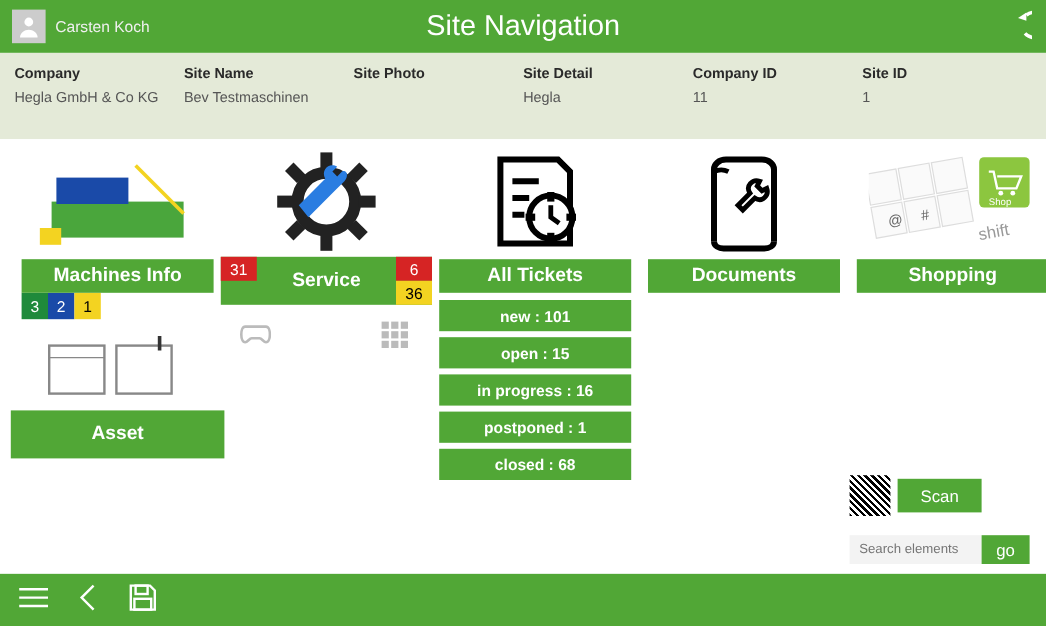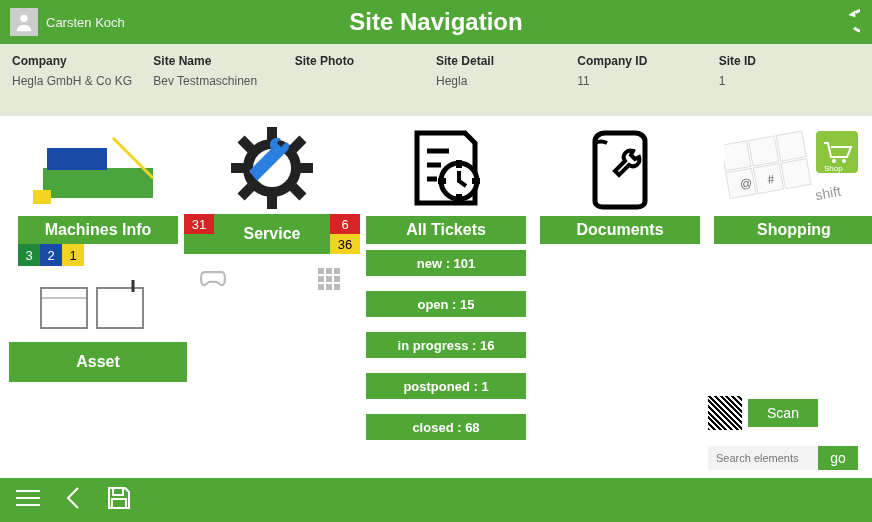--- a/index.html
+++ b/index.html
@@ -1,21 +1,21 @@
 <!DOCTYPE html>
 <html><head>
 <meta charset="utf-8">
 <style>
 *{box-sizing:border-box;margin:0;padding:0;font-family:"Segoe UI",Arial,sans-serif}
 body{width:872px;height:522px;background:#fff;display:flex;flex-direction:column;overflow:hidden}
 .top{background:#51a736;height:44px;display:flex;align-items:center;color:#fff;position:relative}
 .avatar{width:28px;height:28px;background:#ccc;margin:0 8px 0 10px;display:flex;align-items:center;justify-content:center}
 .avatar svg{width:22px;height:22px;fill:#fff}
 .user{font-size:13px;color:#f0f0f0}
-.title{position:absolute;left:50%;transform:translateX(-50%);font-size:24px;font-weight:700}
+.title{position:absolute;left:50%;transform:translateX(-50%);font-size:24px;font-weight:400}
 .refresh{margin-left:auto;margin-right:12px;width:28px;height:28px}
 .refresh svg{width:28px;height:28px;stroke:#fff;fill:none;stroke-width:2.5}
 .info{background:#e4ead8;display:flex;padding:10px 12px 28px 12px;}
 .info .col{flex:1;font-size:12px}
 .info .lbl{font-weight:600;color:#2a2a2a}
 .info .val{color:#555;margin-top:6px}
 .main{flex:1;background:#fff;display:flex;gap:14px;padding:6px 12px 0 18px;position:relative}
 .tile-col{display:flex;flex-direction:column;align-items:center;width:160px}
 .tile-img{height:92px;width:140px;display:flex;align-items:center;justify-content:center}
 .tile-btn{background:#51a736;color:#fff;font-size:16px;font-weight:600;height:28px;width:160px;display:flex;align-items:center;justify-content:center;position:relative;margin-top:2px}
@@ -23,21 +23,21 @@
 .bdg{width:22px;height:22px;color:#fff;font-size:13px;display:flex;align-items:center;justify-content:center}
 .svc-wrap{position:relative;width:176px;height:40px}
 .svc-wrap .lbl{position:absolute;inset:0;display:flex;align-items:center;justify-content:center;color:#fff;font-size:16px;font-weight:600}
 .svc-b{position:absolute;width:30px;height:20px;display:flex;align-items:center;justify-content:center;font-size:13px;color:#000}
 .asset-img{height:64px;width:140px;display:flex;align-items:center;justify-content:center;margin-top:8px}
 .asset-btn{background:#51a736;color:#fff;font-size:16px;font-weight:600;height:40px;width:178px;display:flex;align-items:center;justify-content:center;margin-top:4px}
 .controller{width:26px;height:20px;margin-top:8px;align-self:flex-start;margin-left:8px}
 .controller svg{stroke:#bbb;fill:none;stroke-width:2}
 .grid9{width:26px;height:26px;margin-top:6px;align-self:flex-end;margin-right:8px;display:grid;grid-template-columns:repeat(3,6px);grid-template-rows:repeat(3,6px);gap:2px}
 .grid9 div{background:#bbb}
-.ticket-list{display:flex;flex-direction:column;gap:15px;margin-top:6px;width:160px}
+.ticket-list{display:flex;flex-direction:column;gap:5px;margin-top:6px;width:160px}
 .ticket-list .row{background:#51a736;color:#fff;font-weight:600;font-size:13px;height:26px;display:flex;align-items:center;justify-content:center}
 .search-area{position:absolute;right:14px;bottom:8px;display:flex;flex-direction:column;gap:16px}
 .scan-row{display:flex;align-items:center;gap:6px}
 .qr{width:34px;height:34px;background:repeating-linear-gradient(45deg,#000 0 2px,#fff 2px 4px)}
 .scan-btn{background:#51a736;color:#fff;font-size:14px;font-weight:500;width:70px;height:28px;display:flex;align-items:center;justify-content:center}
 .search-row{display:flex}
 .search-row input{border:none;background:#f3f3f3;font-size:11px;padding:6px 8px;width:110px;color:#999}
 .go-btn{background:#51a736;color:#fff;font-size:14px;width:40px;display:flex;align-items:center;justify-content:center}
 .bottom{background:#51a736;height:44px;display:flex;align-items:center;gap:22px;padding-left:14px}
 .bottom svg{stroke:#fff;fill:none;stroke-width:2}

